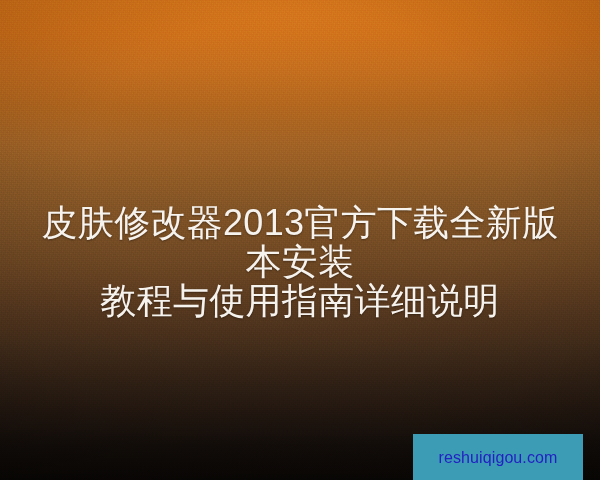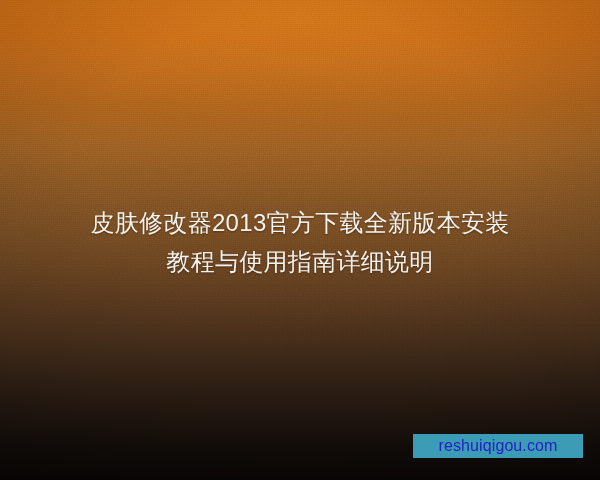--- a/index.html
+++ b/index.html
@@ -85,36 +85,36 @@
 
   
   .headline {
     position: absolute;
     left: 0;
     right: 0;
     top: 203px;
     padding: 0 34px;
     margin: 0;
     text-align: center;
-    font-size: 24px;
+    font-size: 36px;
     line-height: 39px;
     font-weight: 400;
     letter-spacing: 0.3px;
     color: #f6f2ee;
     text-shadow: 0 1px 2px rgba(0,0,0,0.35);
     white-space: pre-line;
   }
 
   
   .watermark {
     position: absolute;
     left: 413px;
     top: 434px;
     width: 170px;
-    height: 24px;
+    height: 47px;
     background: #3d9cb5;
     display: flex;
     align-items: center;
     justify-content: center;
   }
   .watermark-text {
     font-size: 16px;
     line-height: 1;
     color: #2222c4;
     letter-spacing: 0.1px;

